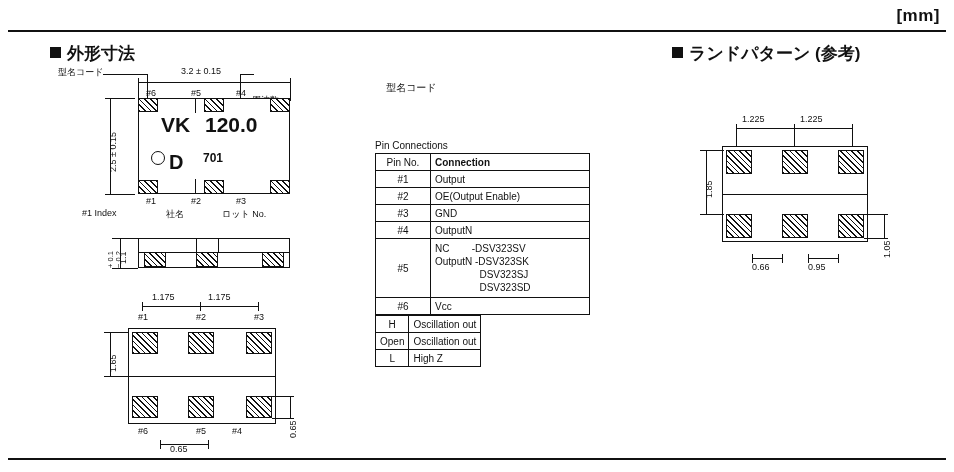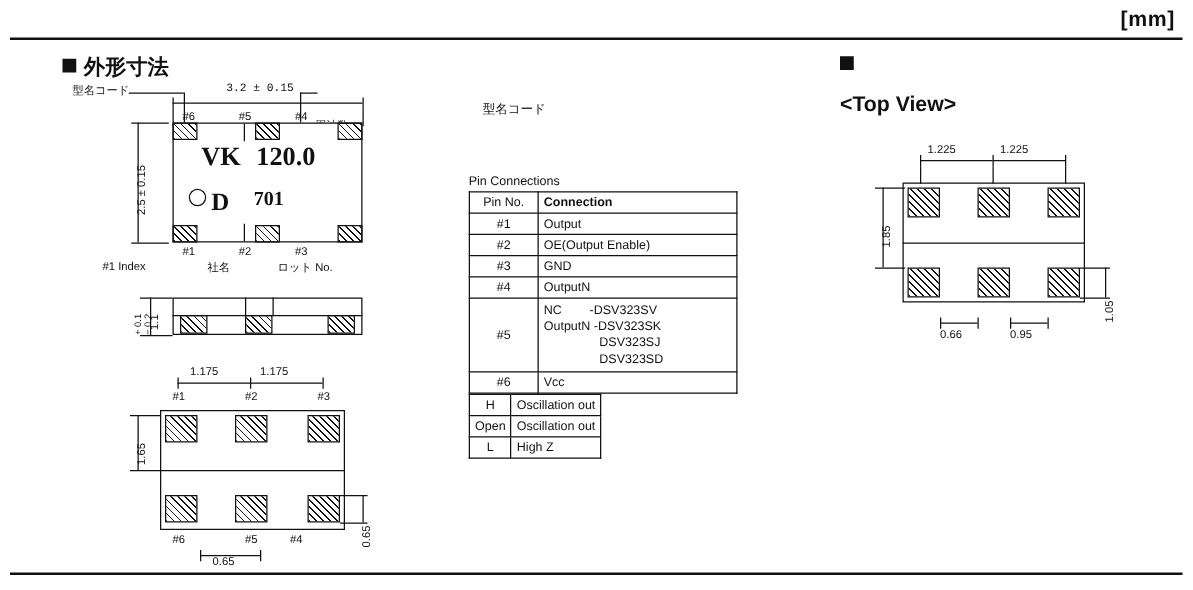--- a/index.html
+++ b/index.html
@@ -32,42 +32,42 @@
 
   .box{position:absolute;border:1px solid #111;box-sizing:border-box;}
   .pad{position:absolute;border:1px solid #111;box-sizing:border-box;background:
      repeating-linear-gradient(45deg,#111 0 1px,transparent 1px 4px);
   }
 
   
   #pkg-top{position:absolute;left:138px;top:98px;width:152px;height:96px;border:1px solid #111;box-sizing:border-box;background:#fff;}
   #pkg-top .corner{position:absolute;width:20px;height:14px;border:1px solid #111;box-sizing:border-box;background:
      repeating-linear-gradient(45deg,#111 0 1px,transparent 1px 4px);}
-  .marktext{position:absolute;font-family:Liberation Serif, serif;font-weight:bold;}
+  .marktext{position:absolute;font-family:Liberation Sans, sans-serif;font-weight:bold;}
 
   
   table{border-collapse:collapse;font-size:10px;border-radius:18px;}
   table td{border:1px solid #111;padding:1px 4px;height:14px;}
   .tbl-title{font-size:10px;margin:0 0 2px 0;}
   .codeblk{position:absolute;font-size:10px;line-height:13px;white-space:pre;}
 </style>
 </head>
 <body>
 
 <div class="page">
 
   <div class="unit">[mm]</div>
   <div class="rule top"></div>
   <div class="rule bottom"></div>
 
   <h2 class="sec" style="left:18px;top:42px;margin-left:32px;">
     <span class="sq"></span><span>外形寸法</span>
   </h2>
 
-  <div class="dim" style="left:181px;top:66px;font-family:Liberation Mono, monospace;">3.2 ± 0.15</div>
+  <div class="dim" style="left:181px;top:66px;">3.2 ± 0.15</div>
   <div class="ln lnh" style="left:138px;top:82px;width:152px;"></div>
   <div class="ln lnv" style="left:138px;top:78px;height:9px;"></div>
   <div class="ln lnv" style="left:290px;top:78px;height:9px;"></div>
   <div class="ln lnv" style="left:138px;top:87px;height:14px;"></div>
   <div class="ln lnv" style="left:290px;top:87px;height:14px;"></div>
 
   <div class="lbl" style="left:58px;top:66px;">型名コード</div>
   <div class="ln lnh" style="left:103px;top:74px;width:44px;"></div>
   <div class="ln lnv" style="left:147px;top:74px;height:26px;"></div>
 
@@ -85,21 +85,21 @@
     <div class="corner" style="right:-1px;top:-1px;"></div>
     <div class="corner" style="left:-1px;bottom:-1px;"></div>
     <div class="corner" style="left:65px;bottom:-1px;"></div>
     <div class="corner" style="right:-1px;bottom:-1px;"></div>
 
     <div style="position:absolute;left:12px;top:52px;width:12px;height:12px;border:1px solid #111;border-radius:50%;"></div>
 
     <div class="marktext" style="left:22px;top:14px;font-size:21px;">VK</div>
     <div class="marktext" style="left:66px;top:14px;font-size:21px;">120.0</div>
     <div class="marktext" style="left:30px;top:52px;font-size:20px;">D</div>
-    <div class="marktext" style="left:64px;top:52px;font-size:16px;">701</div>
+    <div class="marktext" style="left:64px;top:52px;font-size:12px;">701</div>
 
     <div class="ln lnv" style="left:56px;top:0;height:14px;"></div>
     <div class="ln lnv" style="left:56px;bottom:0;height:14px;"></div>
   </div>
 
   <div class="ln lnh" style="left:105px;top:98px;width:30px;"></div>
   <div class="ln lnh" style="left:105px;top:194px;width:30px;"></div>
   <div class="ln lnv" style="left:110px;top:98px;height:96px;"></div>
   <div class="dim vert" style="left:108px;top:172px;transform:rotate(-90deg);">2.5 ± 0.15</div>
 
@@ -223,23 +223,22 @@
       </tr>
       <tr>
         <td style="text-align:center;">L</td>
         <td>High Z</td>
       </tr>
     </tbody>
       </table>
   </div>
 
   <h2 class="sec" style="left:672px;top:42px;">
-    <span class="sq"></span>
+    <span class="sq"></span><span>ランドパターン (参考)</span>
   </h2>
-  <div class="topview" style="left:672px;top:74px;">&lt;Top View&gt;</div>
 
   <div class="dim" style="left:742px;top:114px;">1.225</div>
   <div class="dim" style="left:800px;top:114px;">1.225</div>
   <div class="ln lnh" style="left:736px;top:128px;width:58px;"></div>
   <div class="ln lnh" style="left:794px;top:128px;width:58px;"></div>
   <div class="ln lnv" style="left:736px;top:124px;height:9px;"></div>
   <div class="ln lnv" style="left:794px;top:124px;height:9px;"></div>
   <div class="ln lnv" style="left:852px;top:124px;height:9px;"></div>
   <div class="ln lnv" style="left:736px;top:133px;height:14px;"></div>
   <div class="ln lnv" style="left:794px;top:133px;height:14px;"></div>

